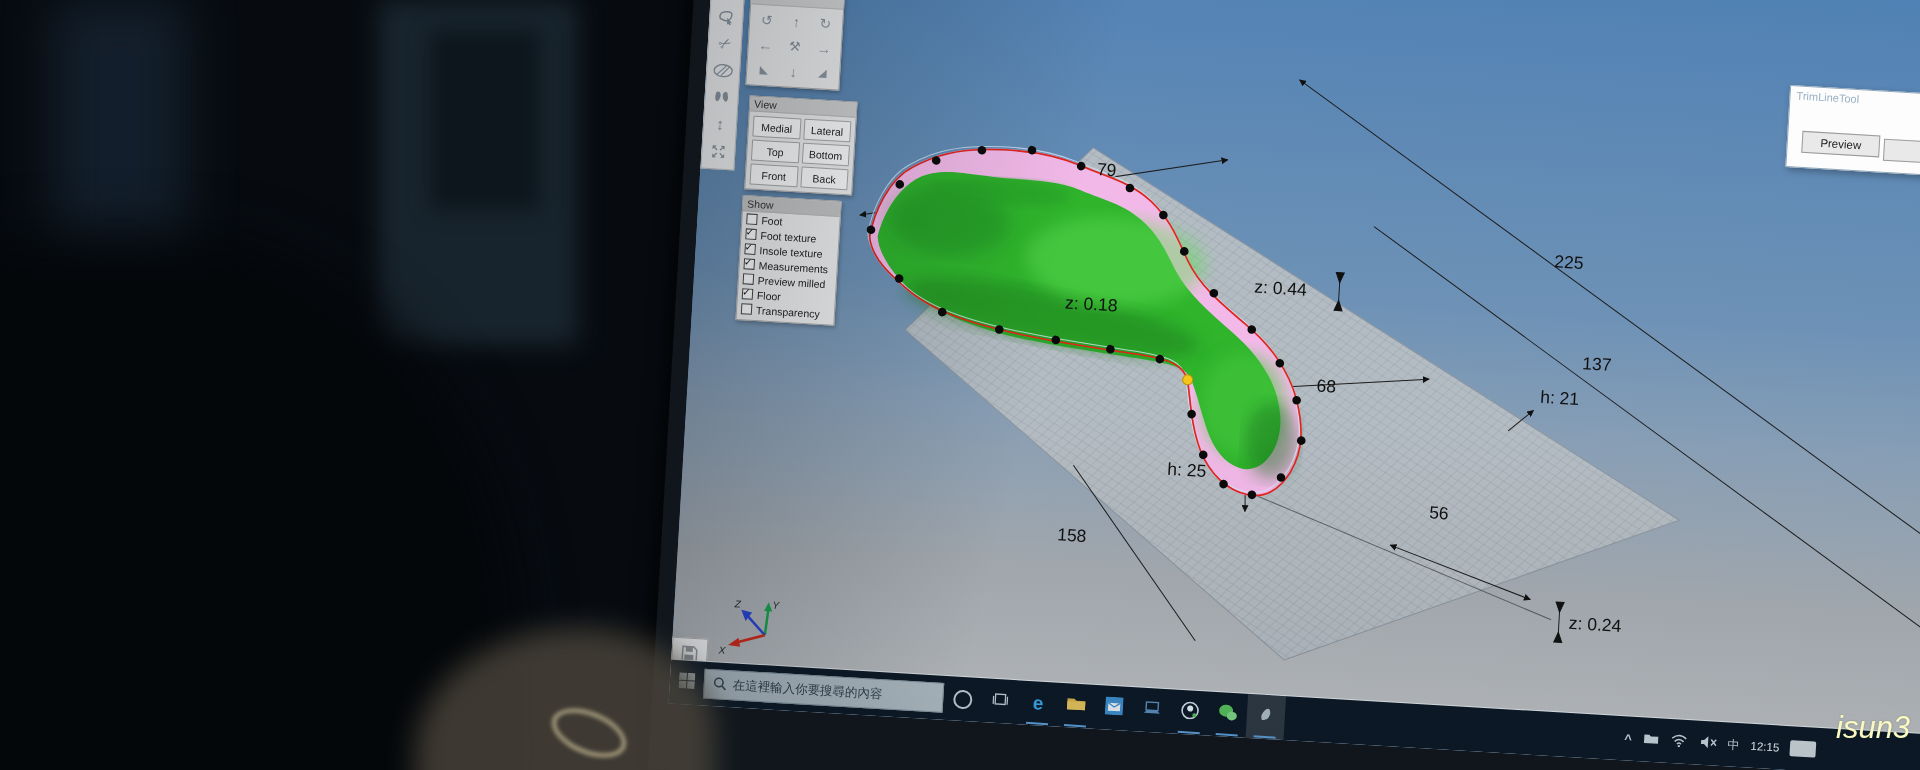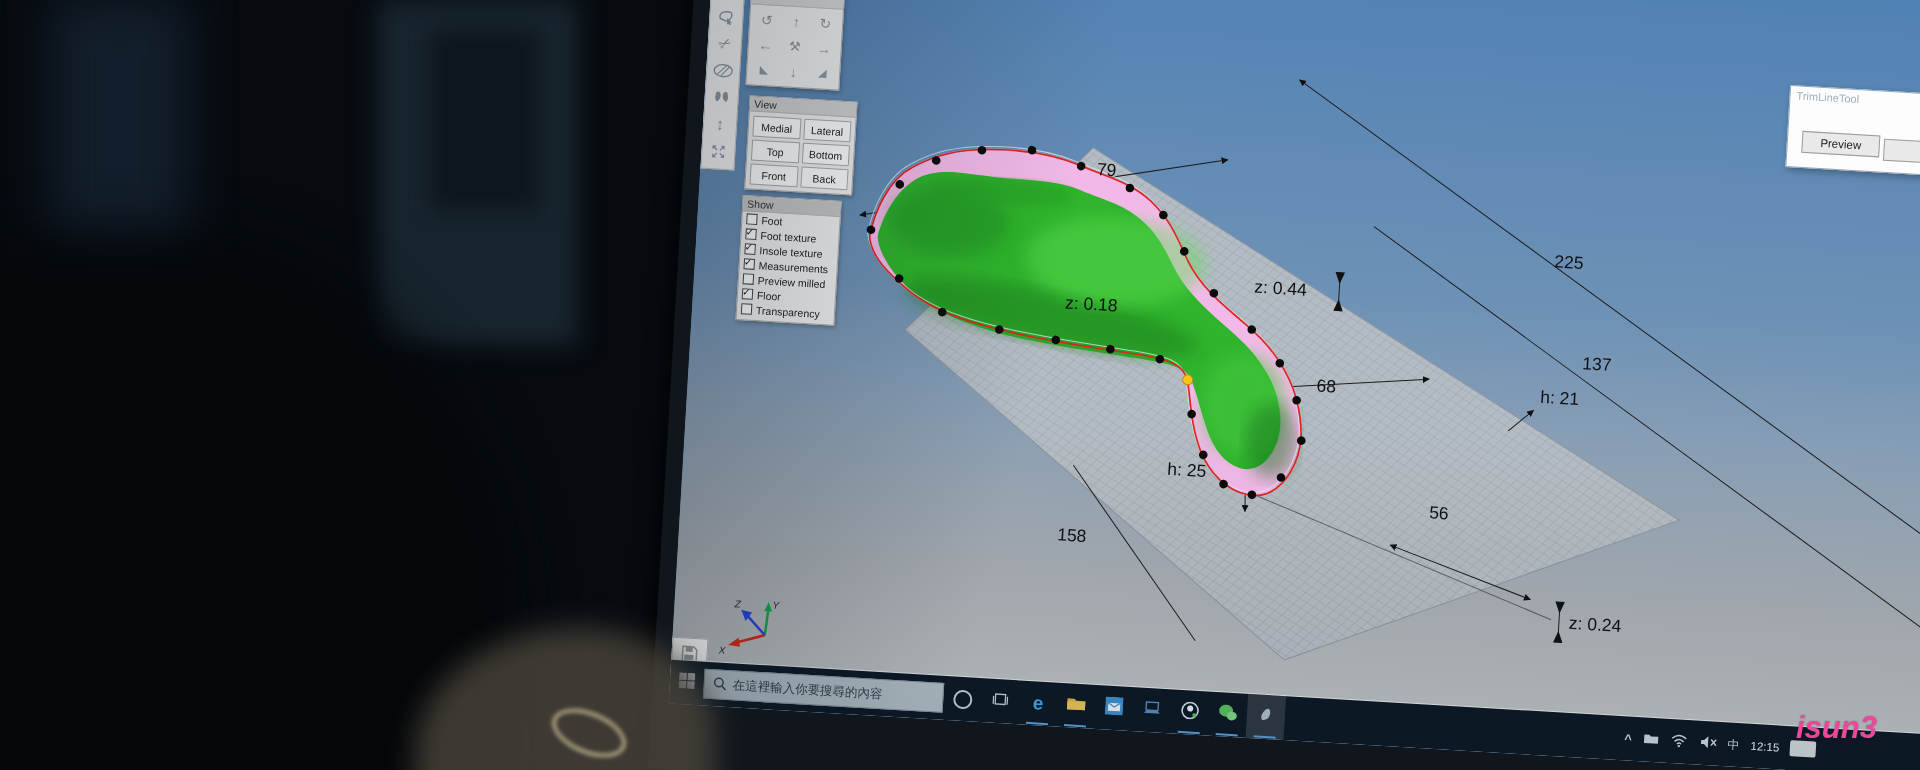--- a/index.html
+++ b/index.html
@@ -66,21 +66,21 @@
   .tb-ico.run::after{content:"";position:absolute;bottom:1px;left:8px;right:8px;height:2px;background:#5e9fd8;}
   .tb-ico.active{background:rgba(255,255,255,.14);}
   .edge-e::before{content:"e";color:#3aa7e8;font-size:19px;font-weight:bold;}
   .cortana{width:15px;height:15px;border:2px solid #c2cfd8;border-radius:50%;}
   .tray{position:absolute;left:956px;top:0;height:44px;display:flex;align-items:center;gap:11px;color:#c9d6de;font-size:12px;}
   .chev::before{content:"^";font-weight:bold;font-size:13px;}
   .time{font-size:11.5px;color:#e8f0f5;}
   .traybtn{width:26px;height:16px;background:#ccd6db;border-radius:2px;}
 
   
-  .watermark{position:absolute;left:1796px;top:710px;z-index:100;color:#ec4899;font-size:31px;font-weight:bold;font-style:italic;letter-spacing:0;white-space:nowrap;text-shadow:0 0 2px rgba(0,70,35,.35);}
+  .watermark{position:absolute;left:1836px;top:710px;z-index:100;color:#fef9c3;font-size:31px;font-weight:normal;font-style:italic;letter-spacing:0;white-space:nowrap;text-shadow:0 0 2px rgba(0,70,35,.35);}
 </style>
 </head>
 <body>
 
 <div class="photo">
 
   <div class="bg-band"></div>
   <div class="bg-frame"></div>
   <div class="bg-frame-inner"></div>
 

